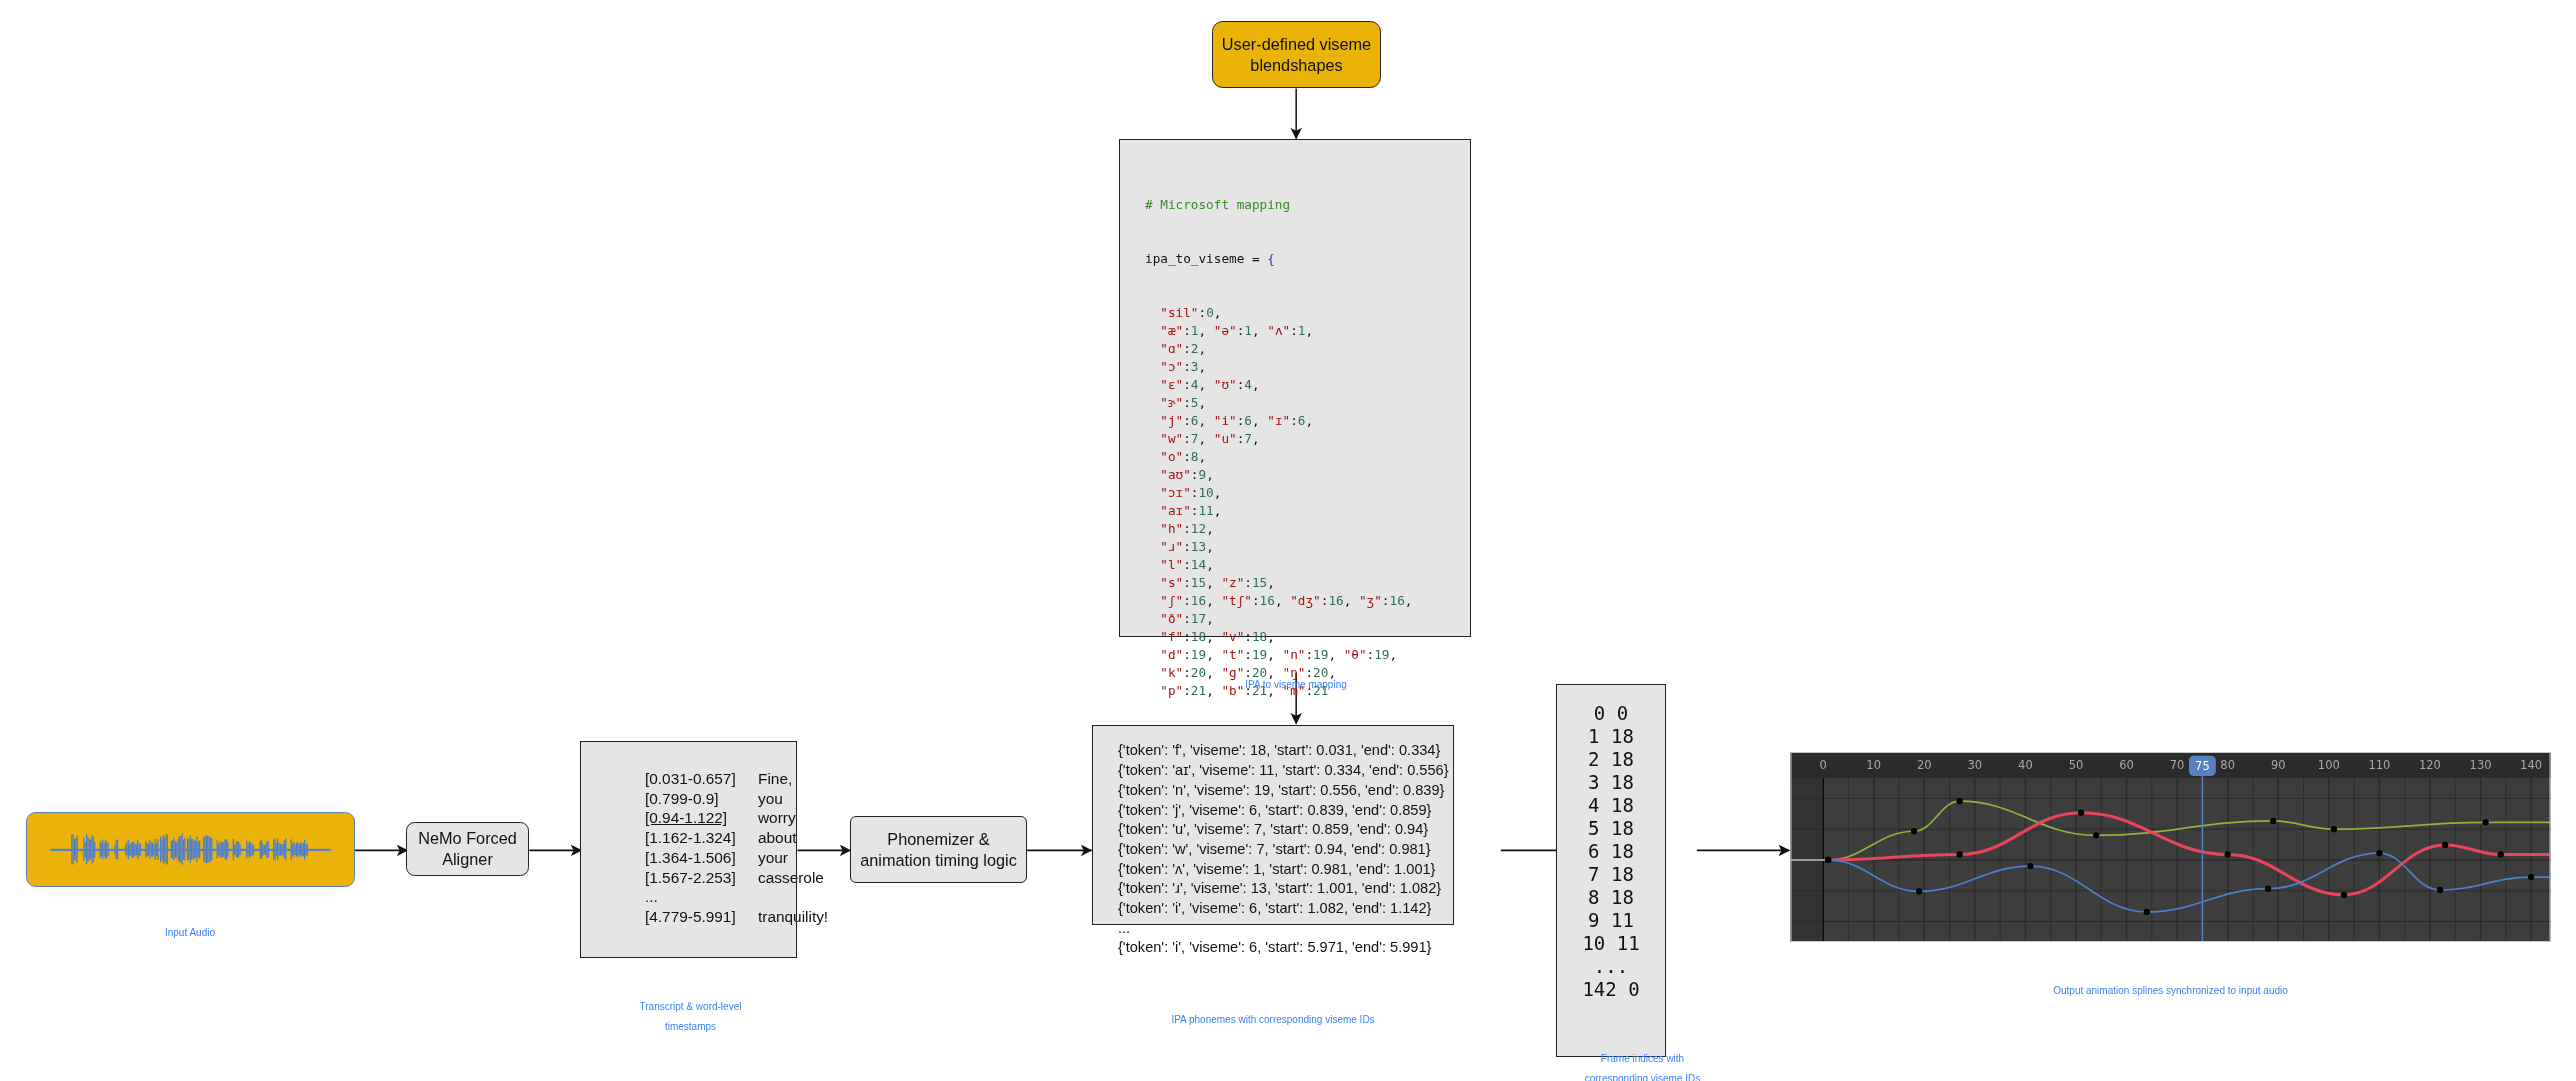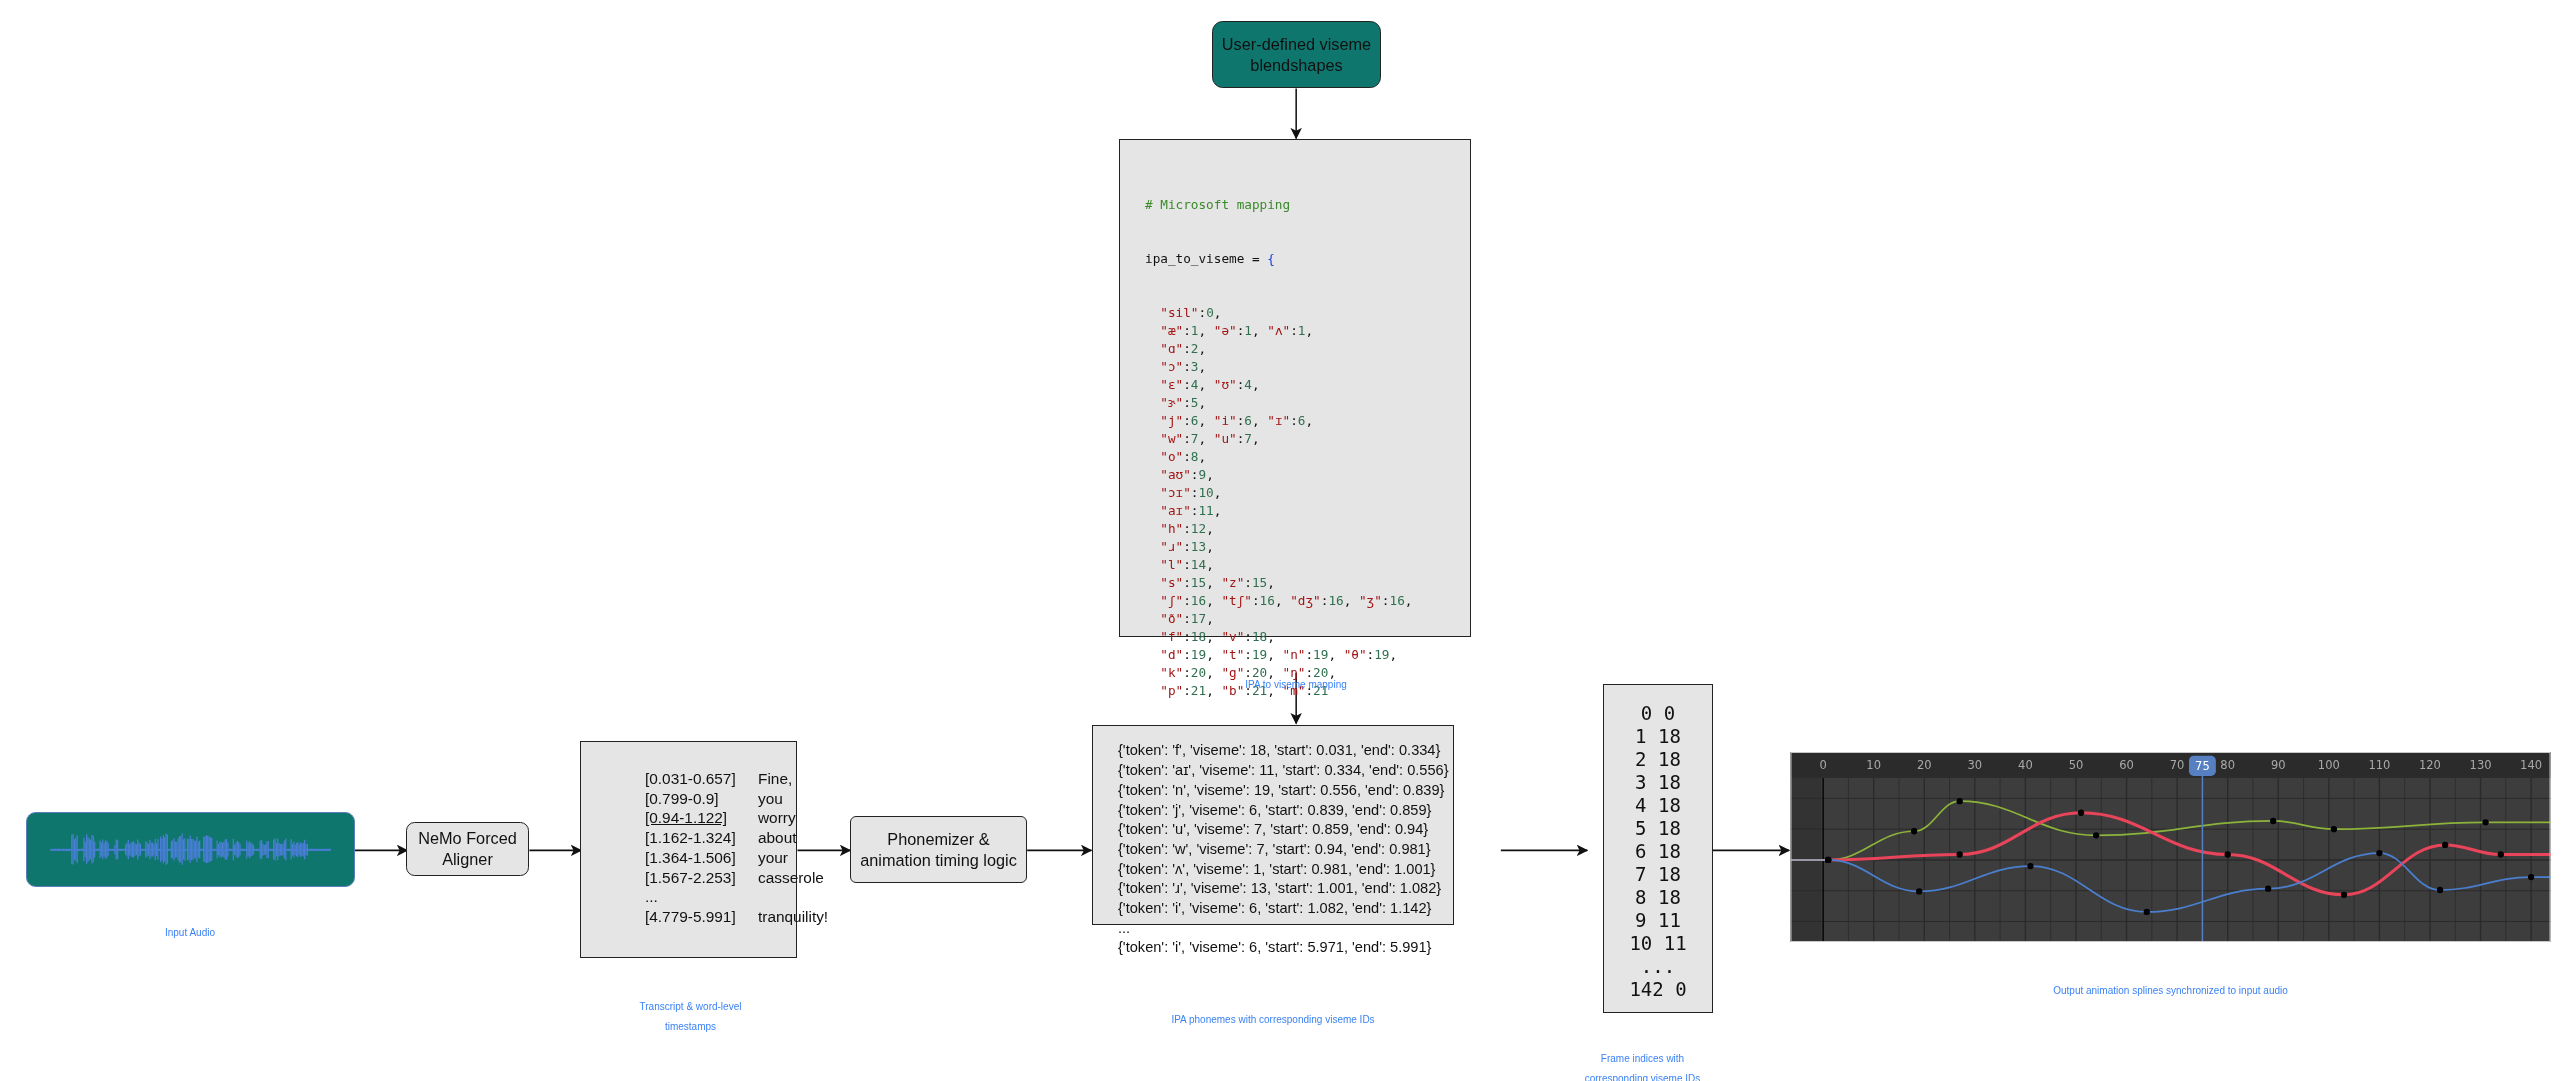--- a/index.html
+++ b/index.html
@@ -1,21 +1,21 @@
 <!DOCTYPE html>
 <html><head>
 <meta charset="utf-8">
 <style>
   html,body{margin:0;padding:0;background:#ffffff;}
   body{width:2576px;height:1082px;position:relative;overflow:hidden;font-family:"Liberation Sans",sans-serif;color:#111;}
   .abs{position:absolute;}
   .box{position:absolute;border:1.9px solid #222;background:#e5e5e5;box-sizing:border-box;}
   .rbox{border-radius:13.5px;display:flex;align-items:center;justify-content:center;text-align:center;font-size:16.3px;line-height:21px;}
   .caption{position:absolute;font-size:10px;line-height:20px;text-align:center;color:#3b82f6;margin-top:28px;}
-  .blue{background:#0f766e;border-color:#5a7fb8;}
+  .blue{background:#eab308;border-color:#5a7fb8;}
   .code{font-family:"DejaVu Sans Mono",monospace;font-size:12.7px;line-height:18px;white-space:pre;}
   .c-com{color:#3a8a2a;}
   .c-str{color:#a31515;}
   .c-num{color:#2f6f4f;}
   .c-brace{color:#1a3bd8;}
   .c-plain{color:#111;}
   .tx{font-size:15.4px;line-height:19.7px;}
   .tx-row{display:flex;}
   .ph{font-size:14.6px;line-height:19.7px;white-space:pre;}
   .fr{font-family:"DejaVu Sans Mono",monospace;font-size:19px;line-height:23px;text-align:center;white-space:pre;}
@@ -325,21 +325,21 @@
     <div class="c-brace">}</div>
   </div>
 </div>
 <div class="caption" style="left:1153px;top:647px;width:286px;">IPA to viseme mapping</div>
 
 <div class="box" style="left:1092px;top:725px;width:362px;height:200px;border-width:1.5px;">
   <div id="ph-rows" class="ph" style="position:absolute;left:25px;top:15.4px;"><div>{'token': 'f', 'viseme': 18, 'start': 0.031, 'end': 0.334}</div><div>{'token': 'aɪ', 'viseme': 11, 'start': 0.334, 'end': 0.556}</div><div>{'token': 'n', 'viseme': 19, 'start': 0.556, 'end': 0.839}</div><div>{'token': 'j', 'viseme': 6, 'start': 0.839, 'end': 0.859}</div><div>{'token': 'u', 'viseme': 7, 'start': 0.859, 'end': 0.94}</div><div>{'token': 'w', 'viseme': 7, 'start': 0.94, 'end': 0.981}</div><div>{'token': 'ʌ', 'viseme': 1, 'start': 0.981, 'end': 1.001}</div><div>{'token': 'ɹ', 'viseme': 13, 'start': 1.001, 'end': 1.082}</div><div>{'token': 'i', 'viseme': 6, 'start': 1.082, 'end': 1.142}</div><div>...</div><div>{'token': 'i', 'viseme': 6, 'start': 5.971, 'end': 5.991}</div></div>
 </div>
 <div class="caption" style="left:1092px;top:982px;width:362px;">IPA phonemes with corresponding viseme IDs</div>
 
-<div class="box" style="left:1603px;top:684px;width:110px;height:329px;border-width:1.5px;">
+<div class="box" style="left:1556px;top:684px;width:110px;height:373px;border-width:1.5px;">
   <div id="fr-rows" class="fr" style="position:absolute;left:0;right:0;top:17.3px;"><div>0 0</div><div>1 18</div><div>2 18</div><div>3 18</div><div>4 18</div><div>5 18</div><div>6 18</div><div>7 18</div><div>8 18</div><div>9 11</div><div>10 11</div><div>...</div><div>142 0</div></div>
 </div>
 <div class="caption" style="left:1528px;top:1021px;width:229px;">
   <div>Frame indices with</div>
   <div>corresponding viseme IDs</div>
 </div>
 
 <svg id="graph" class="abs" style="left:1790px;top:752px;" width="761" height="190" viewBox="0 0 792 198">
     <rect x="0" y="0" width="792" height="198" fill="#3d3d3d"></rect>
     <rect x="0" y="27" width="32" height="171" fill="#333333"></rect>

